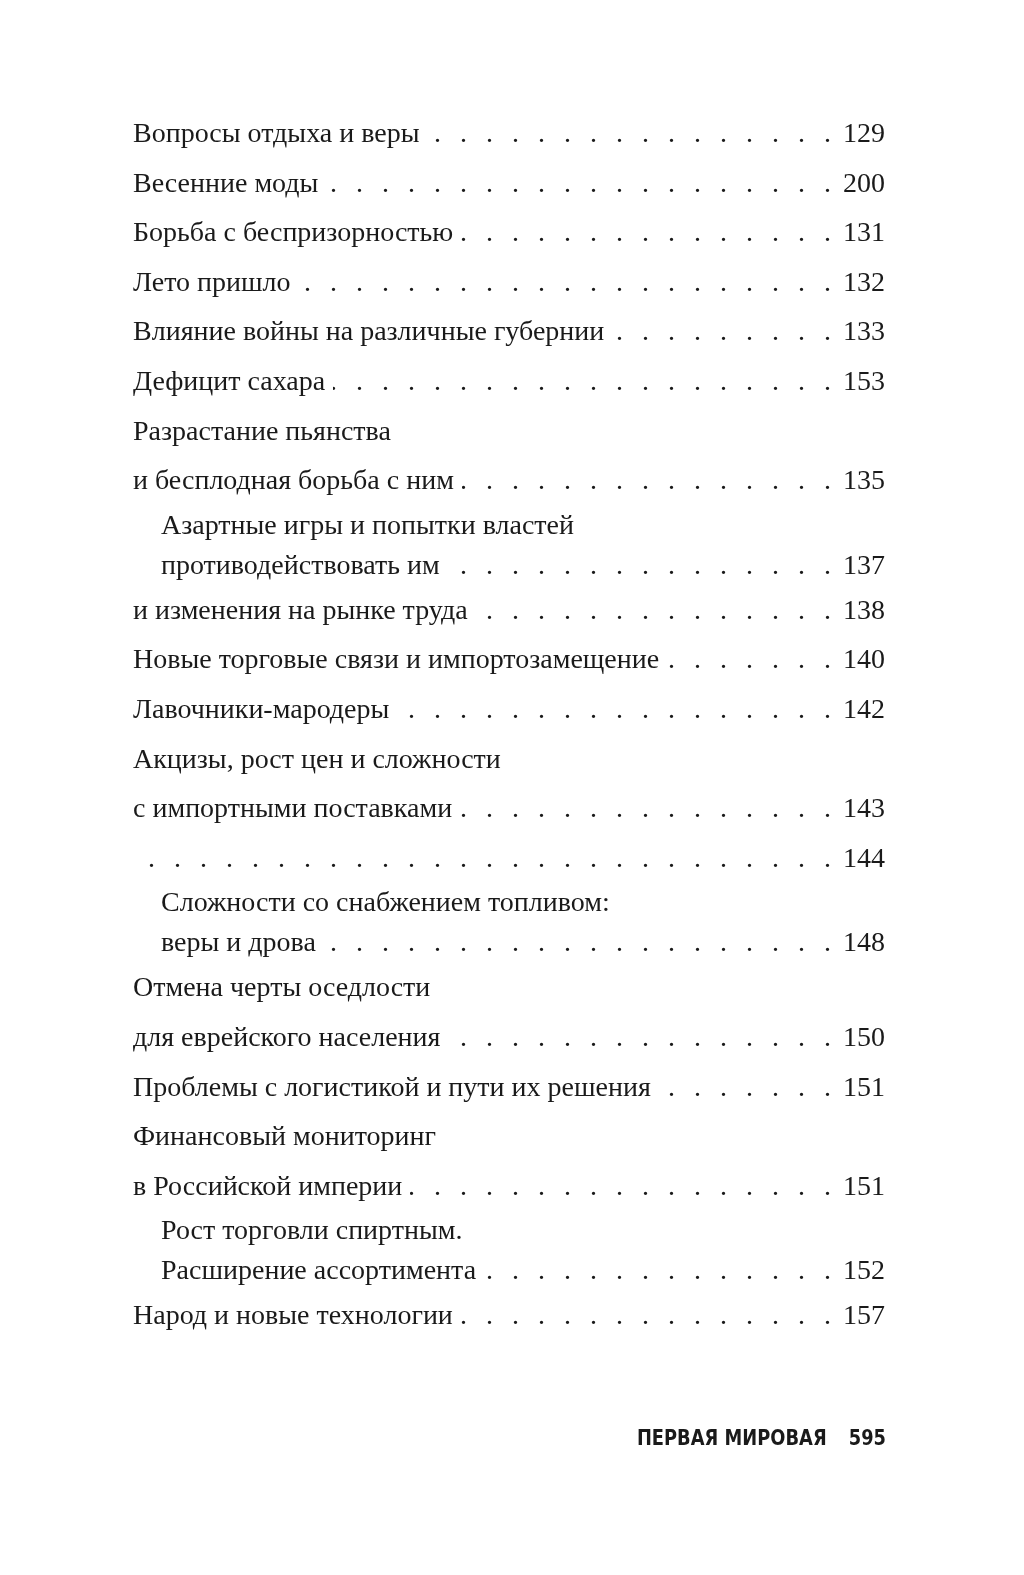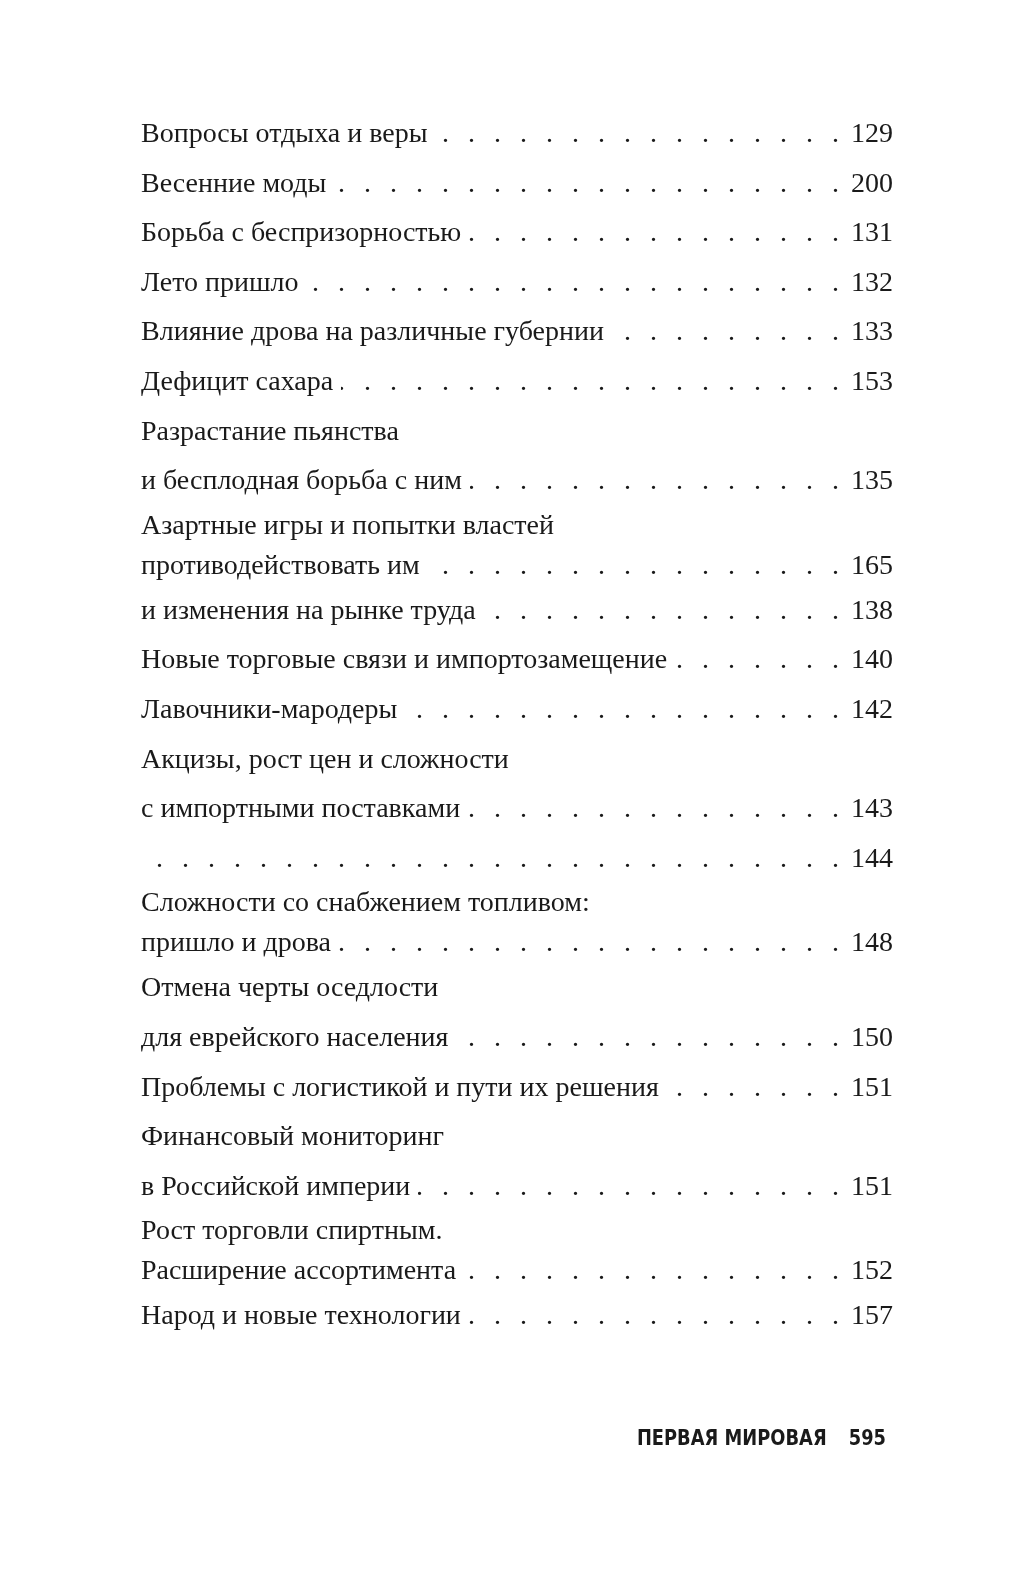--- a/index.html
+++ b/index.html
@@ -1,35 +1,35 @@
 <!DOCTYPE html>
 <html><head>
   <meta charset="utf-8">
   <style>
     html, body { margin: 0; padding: 0; background: #ffffff; }
     body { width: 1024px; height: 1575px; position: relative; overflow: hidden; }
     .page { position: absolute; left: 0; top: 0; width: 1024px; height: 1575px; background: #ffffff; }
     .toc {
       position: absolute;
-      left: 141px;
+      left: 133px;
       top: 108px;
       width: 752px;
       font-family: "Liberation Serif", "DejaVu Serif", serif;
       font-size: 28px;
       color: #1a1a1a;
     }
     .entry { width: 100%; }
     .line {
       display: flex;
       align-items: baseline;
       height: 49.6px;
       line-height: 49.6px;
       white-space: nowrap;
     }
-    .line.tight { height: 40px; line-height: 40px; }
+    .line.tight { height: 40px; line-height: 40px; margin-left: 28px; }
     .line .text { flex: 0 0 auto; }
     .line .leader {
       flex: 1 1 auto;
       overflow: hidden;
       margin: 0 6px 0 8px;
       letter-spacing: 6px;
       color: #1a1a1a;
       text-align: right;
       direction: rtl;
     }
@@ -83,21 +83,21 @@
     <div class="entry">
       <div class="line">
           <span class="text">Лето пришло</span>
           <span class="leader">. . . . . . . . . . . . . . . . . . . . . . . . . . . . . . . . . . . . . . . . . . . . . . . .</span>
           <span class="page-num">132</span>
         </div>
     </div>
 
     <div class="entry">
       <div class="line">
-          <span class="text">Влияние дрова на различные губернии</span>
+          <span class="text">Влияние войны на различные губернии</span>
           <span class="leader">. . . . . . . . . . . . . . . . . . . . . . . . . . . . . . . . . . . . . . . . . . . . . . . .</span>
           <span class="page-num">133</span>
         </div>
     </div>
 
     <div class="entry">
       <div class="line">
           <span class="text">Дефицит сахара</span>
           <span class="leader">. . . . . . . . . . . . . . . . . . . . . . . . . . . . . . . . . . . . . . . . . . . . . . . .</span>
           <span class="page-num">153</span>
@@ -115,21 +115,21 @@
         </div>
     </div>
 
     <div class="entry">
       <div class="line tight">
           <span class="text">Азартные игры и попытки властей</span>
         </div>
       <div class="line tight">
           <span class="text">противодействовать им</span>
           <span class="leader">. . . . . . . . . . . . . . . . . . . . . . . . . . . . . . . . . . . . . . . . . . . . . . . .</span>
-          <span class="page-num">165</span>
+          <span class="page-num">137</span>
         </div>
     </div>
 
     <div class="entry">
       <div class="line">
           <span class="text">и изменения на рынке труда</span>
           <span class="leader">. . . . . . . . . . . . . . . . . . . . . . . . . . . . . . . . . . . . . . . . . . . . . . . .</span>
           <span class="page-num">138</span>
         </div>
     </div>
@@ -166,21 +166,21 @@
           <span class="leader">. . . . . . . . . . . . . . . . . . . . . . . . . . . . . . . . . . . . . . . . . . . . . . . .</span>
           <span class="page-num">144</span>
         </div>
     </div>
 
     <div class="entry">
       <div class="line tight">
           <span class="text">Сложности со снабжением топливом:</span>
         </div>
       <div class="line tight">
-          <span class="text">пришло и дрова</span>
+          <span class="text">веры и дрова</span>
           <span class="leader">. . . . . . . . . . . . . . . . . . . . . . . . . . . . . . . . . . . . . . . . . . . . . . . .</span>
           <span class="page-num">148</span>
         </div>
     </div>
 
     <div class="entry">
       <div class="line">
           <span class="text">Отмена черты оседлости</span>
         </div>
       <div class="line">

